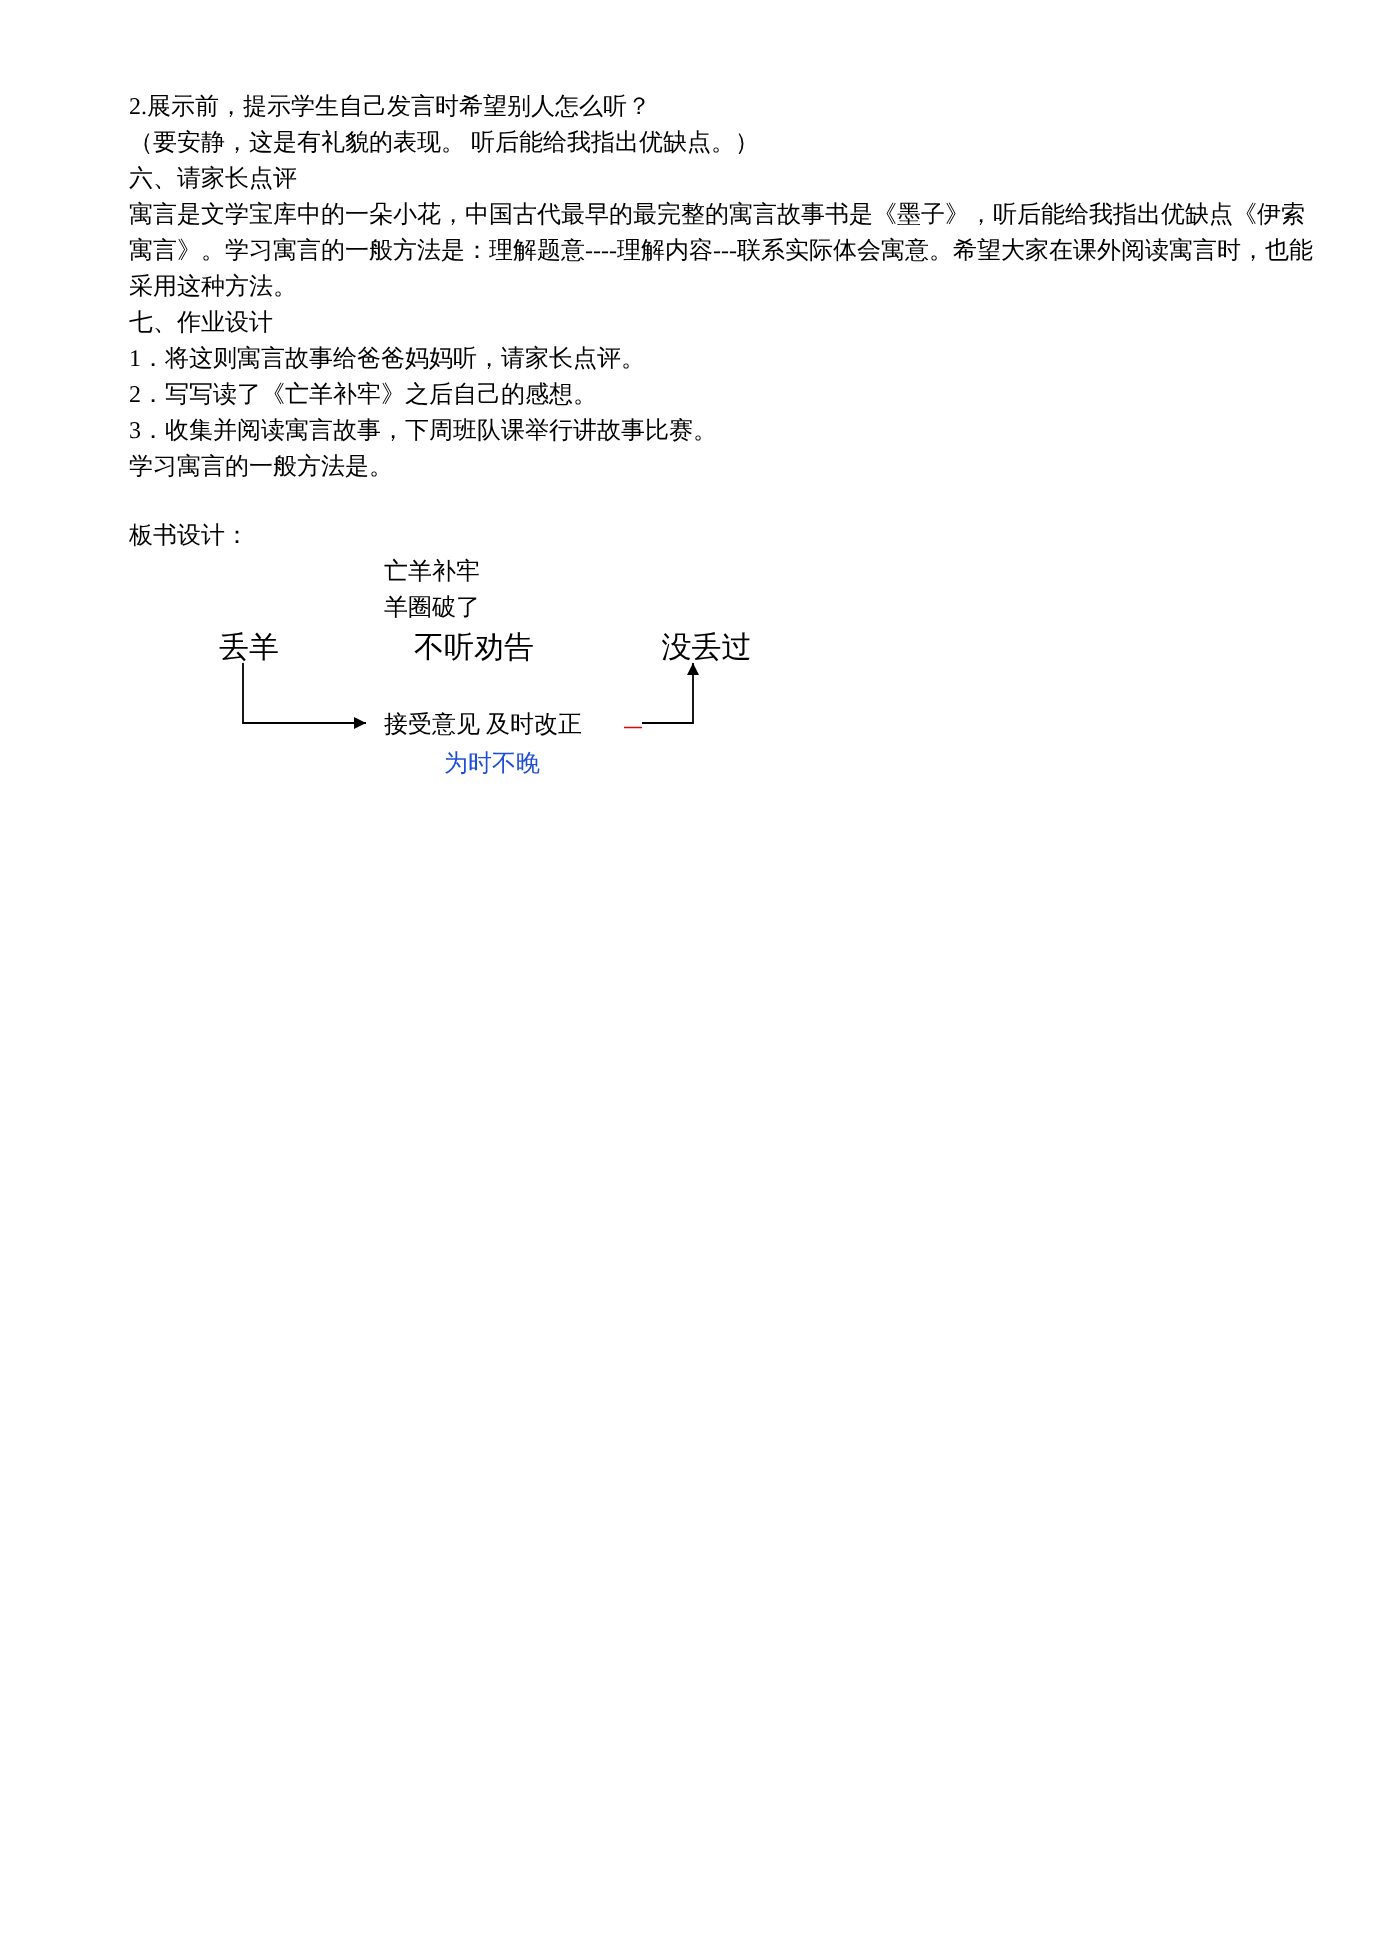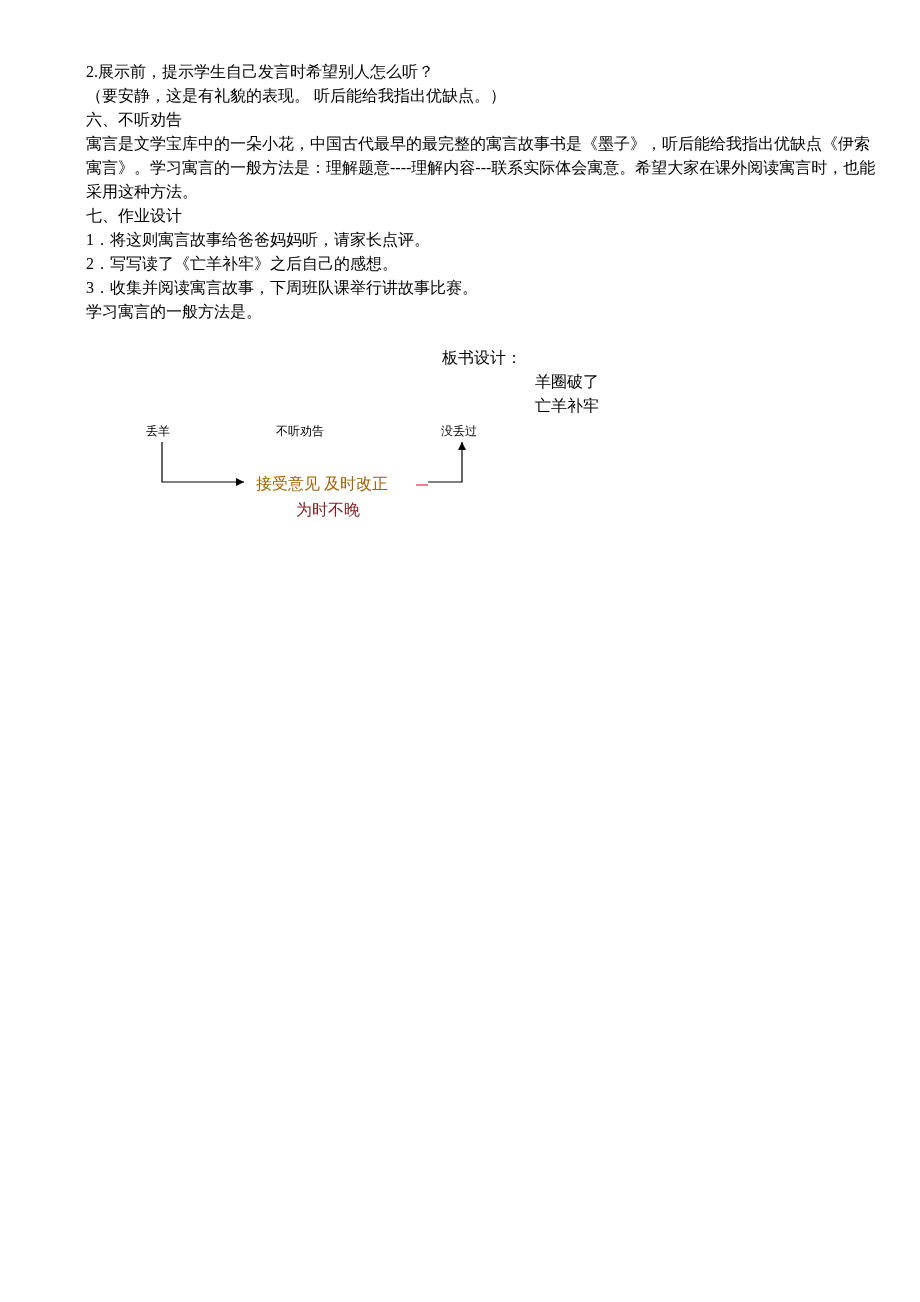--- a/index.html
+++ b/index.html
@@ -13,55 +13,53 @@
     padding: 60px 42px 40px 86px;
     font-size: 16px;
     line-height: 24px;
     color: #000000;
   }
   .line {
     white-space: pre-wrap;
   }
   .board {
     margin-top: 22px;
-    text-align: center;
   }
   .center-title {
     margin-left: 170px;
   }
   .diagram-area {
     position: relative;
     margin-left: 60px;
     width: 360px;
     height: 120px;
     margin-top: 2px;
   }
   .diag-left, .diag-mid, .diag-right {
     position: absolute;
     top: 0;
-    font-size: 12px;
-    font-family: Liberation Mono, monospace;
+    font-size: 20px;
   }
   .diag-left { left: 0; }
   .diag-mid  { left: 130px; }
   .diag-right{ left: 295px; }
   .red { color: #e60012; }
   .advice {
     position: absolute;
     top: 52px;
     left: 110px;
     font-size: 16px;
-    color: #a16207;
+    color: #000000;
   }
   .advice2 {
     position: absolute;
     top: 78px;
     left: 150px;
     font-size: 16px;
-    color: #7f1d1d;
+    color: #1d4ed8;
   }
   svg.arrows {
     position: absolute;
     top: 0;
     left: 0;
   }
   .tiny-text {
     position: absolute;
     bottom: 40px;
     left: 86px;
@@ -71,32 +69,32 @@
     opacity: 0.25;
     white-space: pre;
   }
 </style>
 </head>
 <body>
 
 <div class="page">
   <div class="line">2.展示前，提示学生自己发言时希望别人怎么听？</div>
   <div class="line">（要安静，这是有礼貌的表现。 听后能给我指出优缺点。）</div>
-  <div class="line">六、不听劝告</div>
+  <div class="line">六、请家长点评</div>
   <div class="line">寓言是文学宝库中的一朵小花，中国古代最早的最完整的寓言故事书是《墨子》，听后能给我指出优缺点《伊索寓言》。学习寓言的一般方法是：理解题意----理解内容---联系实际体会寓意。希望大家在课外阅读寓言时，也能采用这种方法。</div>
   <div class="line">七、作业设计</div>
   <div class="line">1．将这则寓言故事给爸爸妈妈听，请家长点评。</div>
   <div class="line">2．写写读了《亡羊补牢》之后自己的感想。</div>
   <div class="line">3．收集并阅读寓言故事，下周班队课举行讲故事比赛。</div>
   <div class="line">学习寓言的一般方法是。</div>
 
   <div class="board">
     <div class="line">板书设计：</div>
+    <div class="center-title">亡羊补牢</div>
     <div class="center-title">羊圈破了</div>
-    <div class="center-title">亡羊补牢</div>
 
     <div class="diagram-area">
       <div class="diag-left">丢羊</div>
       <div class="diag-mid">不听劝告</div>
       <div class="diag-right">没丢过</div>
 
       <svg class="arrows" width="360" height="100">
         <path d="M 16 22 L 16 62 L 98 62" stroke="#000" stroke-width="1.2" fill="none"></path>
         <polygon points="98,62 90,58 90,66" fill="#000"></polygon>
         <path d="M 282 62 L 316 62 L 316 22" stroke="#000" stroke-width="1.2" fill="none"></path>

